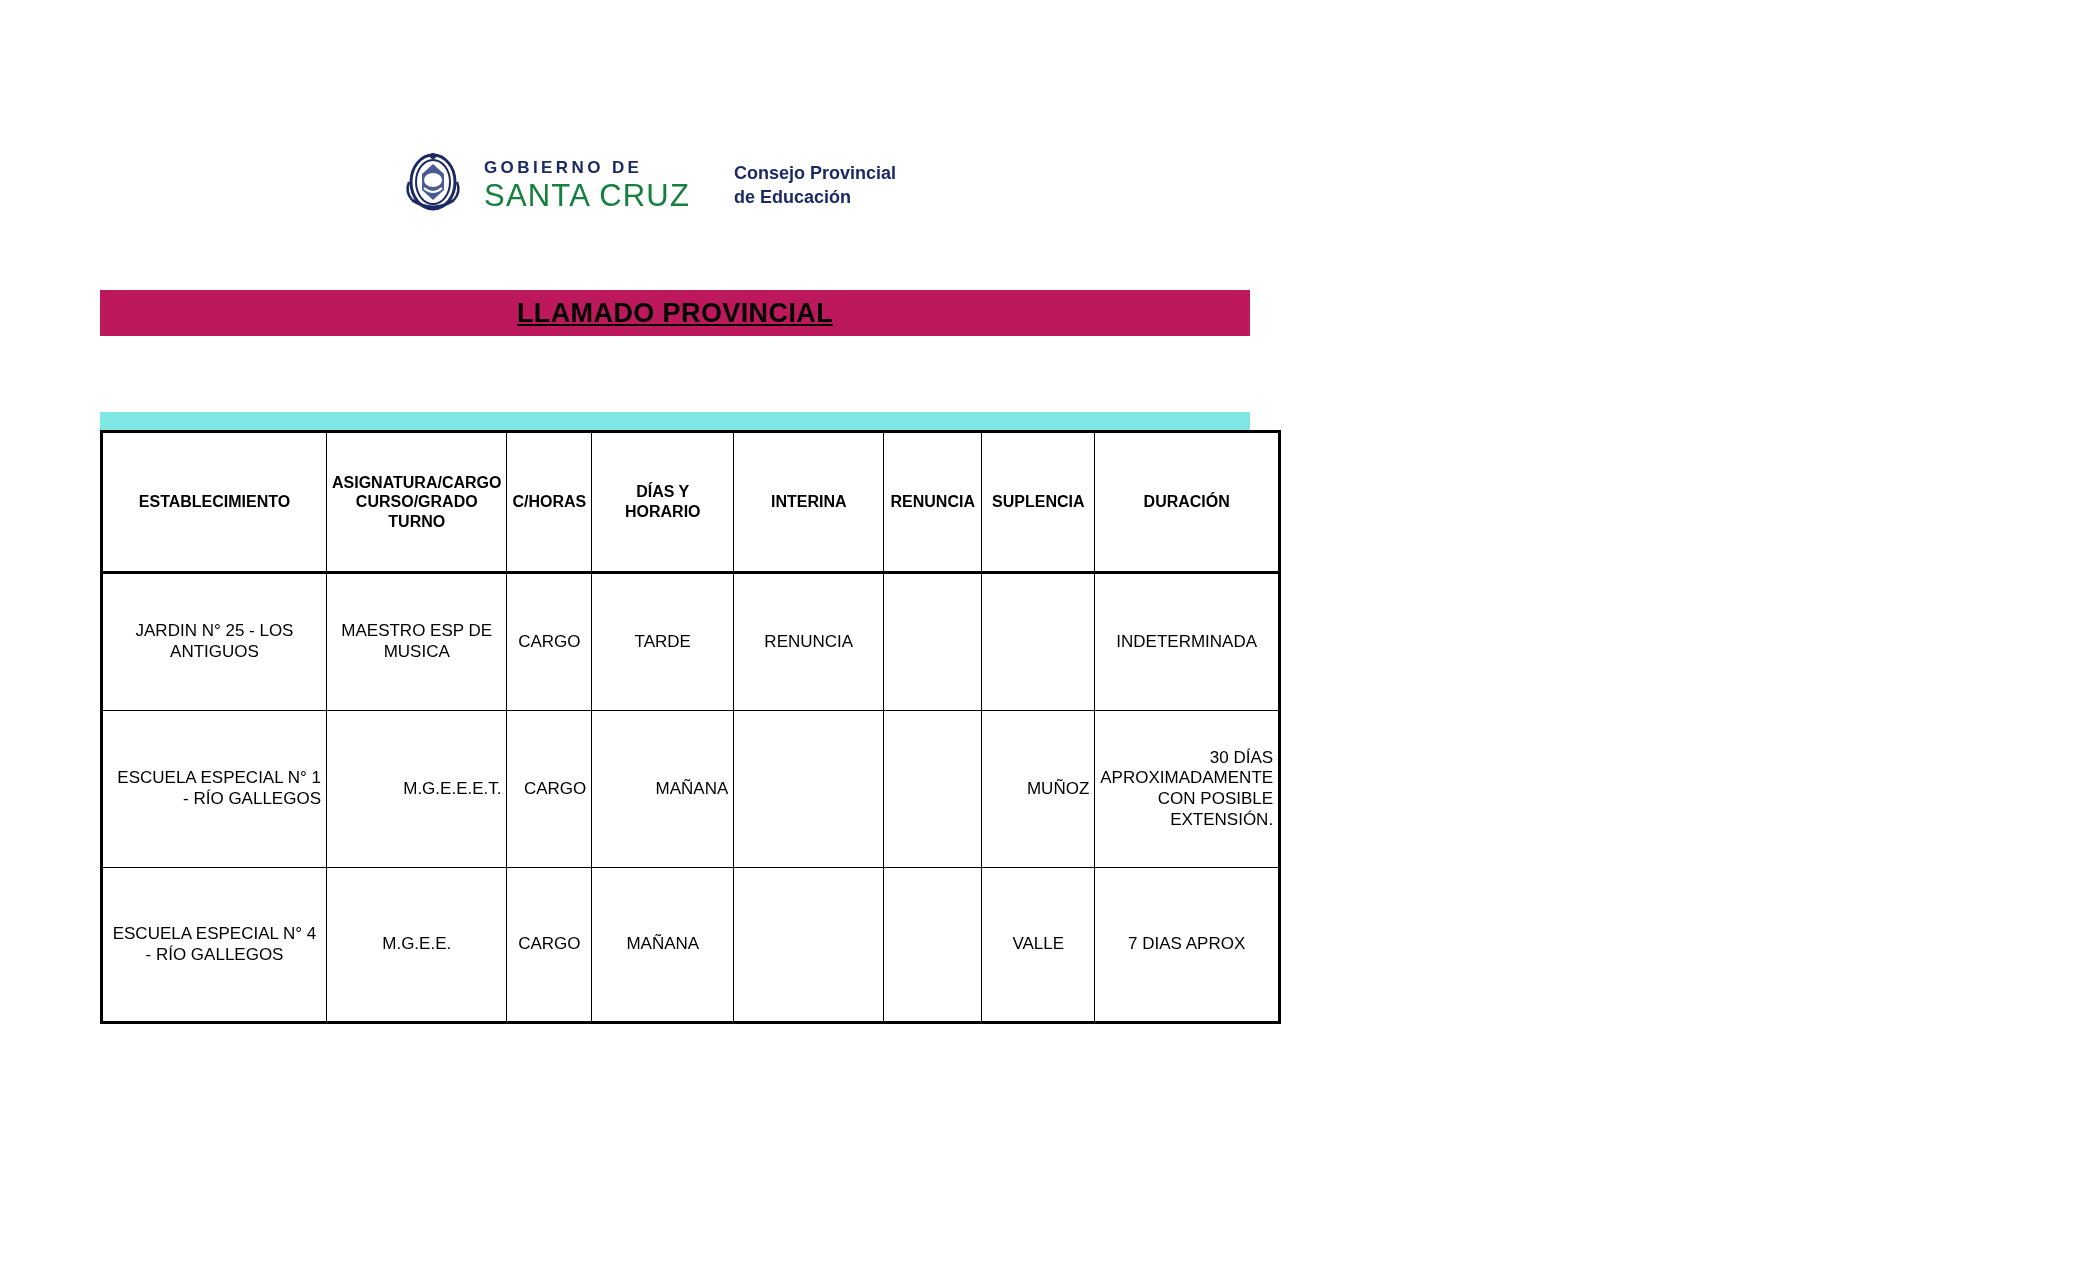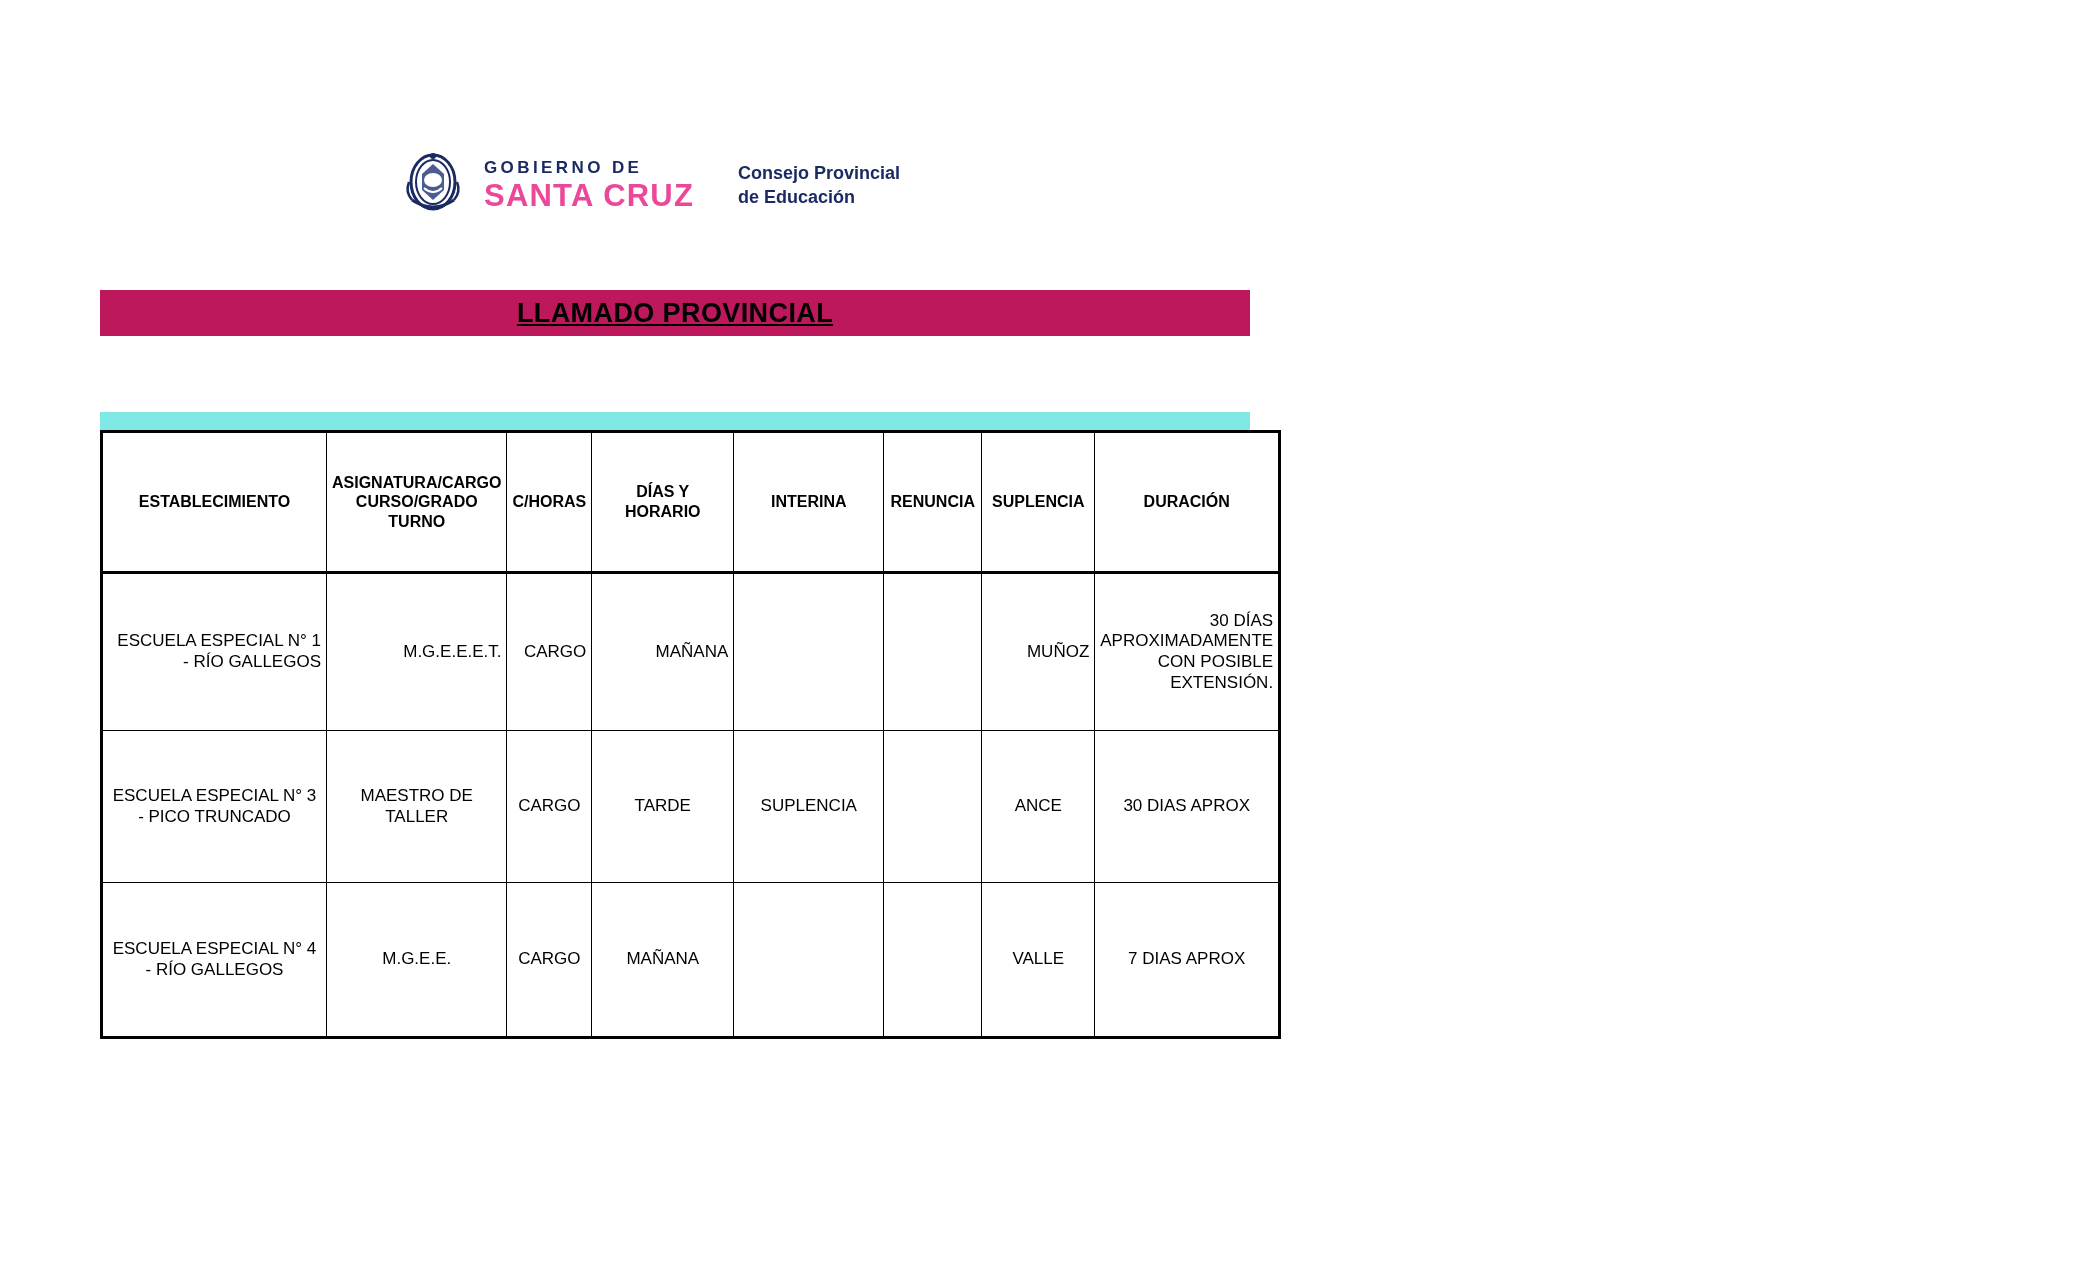--- a/index.html
+++ b/index.html
@@ -46,22 +46,22 @@
   }
   .gov-top {
     font-size: 17px;
     letter-spacing: 3.4px;
     color: #1b2a63;
     font-weight: 600;
   }
   .gov-bottom {
     font-size: 31px;
     letter-spacing: 1.2px;
-    color: #ec4899;
-    font-weight: 700;
+    color: #15803d;
+    font-weight: 400;
     margin-top: 4px;
   }
   .cpe-text {
     margin-left: 26px;
     font-size: 18px;
     line-height: 1.35;
     color: #1b2a63;
     font-weight: 600;
   }
 
@@ -216,40 +216,40 @@
         <th>ASIGNATURA/CARGO CURSO/GRADO TURNO</th>
         <th>C/HORAS</th>
         <th>DÍAS Y HORARIO</th>
         <th>INTERINA</th>
         <th>RENUNCIA</th>
         <th>SUPLENCIA</th>
         <th>DURACIÓN</th>
       </tr>
     </thead>
     <tbody>
+      <tr class="r-0">
+        <td>JARDIN N° 25 - LOS ANTIGUOS</td>
+        <td>MAESTRO ESP DE MUSICA</td>
+        <td>CARGO</td>
+        <td>TARDE</td>
+        <td>RENUNCIA</td>
+        <td></td>
+        <td></td>
+        <td>INDETERMINADA</td>
+      </tr>
       <tr class="r-1">
         <td>ESCUELA ESPECIAL N° 1 - RÍO GALLEGOS</td>
         <td>M.G.E.E.E.T.</td>
         <td>CARGO</td>
         <td>MAÑANA</td>
         <td></td>
         <td></td>
         <td>MUÑOZ</td>
         <td>30 DÍAS APROXIMADAMENTE CON POSIBLE EXTENSIÓN.</td>
       </tr>
-      <tr class="r-2">
-        <td>ESCUELA ESPECIAL N° 3 - PICO TRUNCADO</td>
-        <td>MAESTRO DE TALLER</td>
-        <td>CARGO</td>
-        <td>TARDE</td>
-        <td>SUPLENCIA</td>
-        <td></td>
-        <td>ANCE</td>
-        <td>30 DIAS APROX</td>
-      </tr>
       <tr class="r-3">
         <td>ESCUELA ESPECIAL N° 4 - RÍO GALLEGOS</td>
         <td>M.G.E.E.</td>
         <td>CARGO</td>
         <td>MAÑANA</td>
         <td></td>
         <td></td>
         <td>VALLE</td>
         <td>7 DIAS APROX</td>
       </tr>

